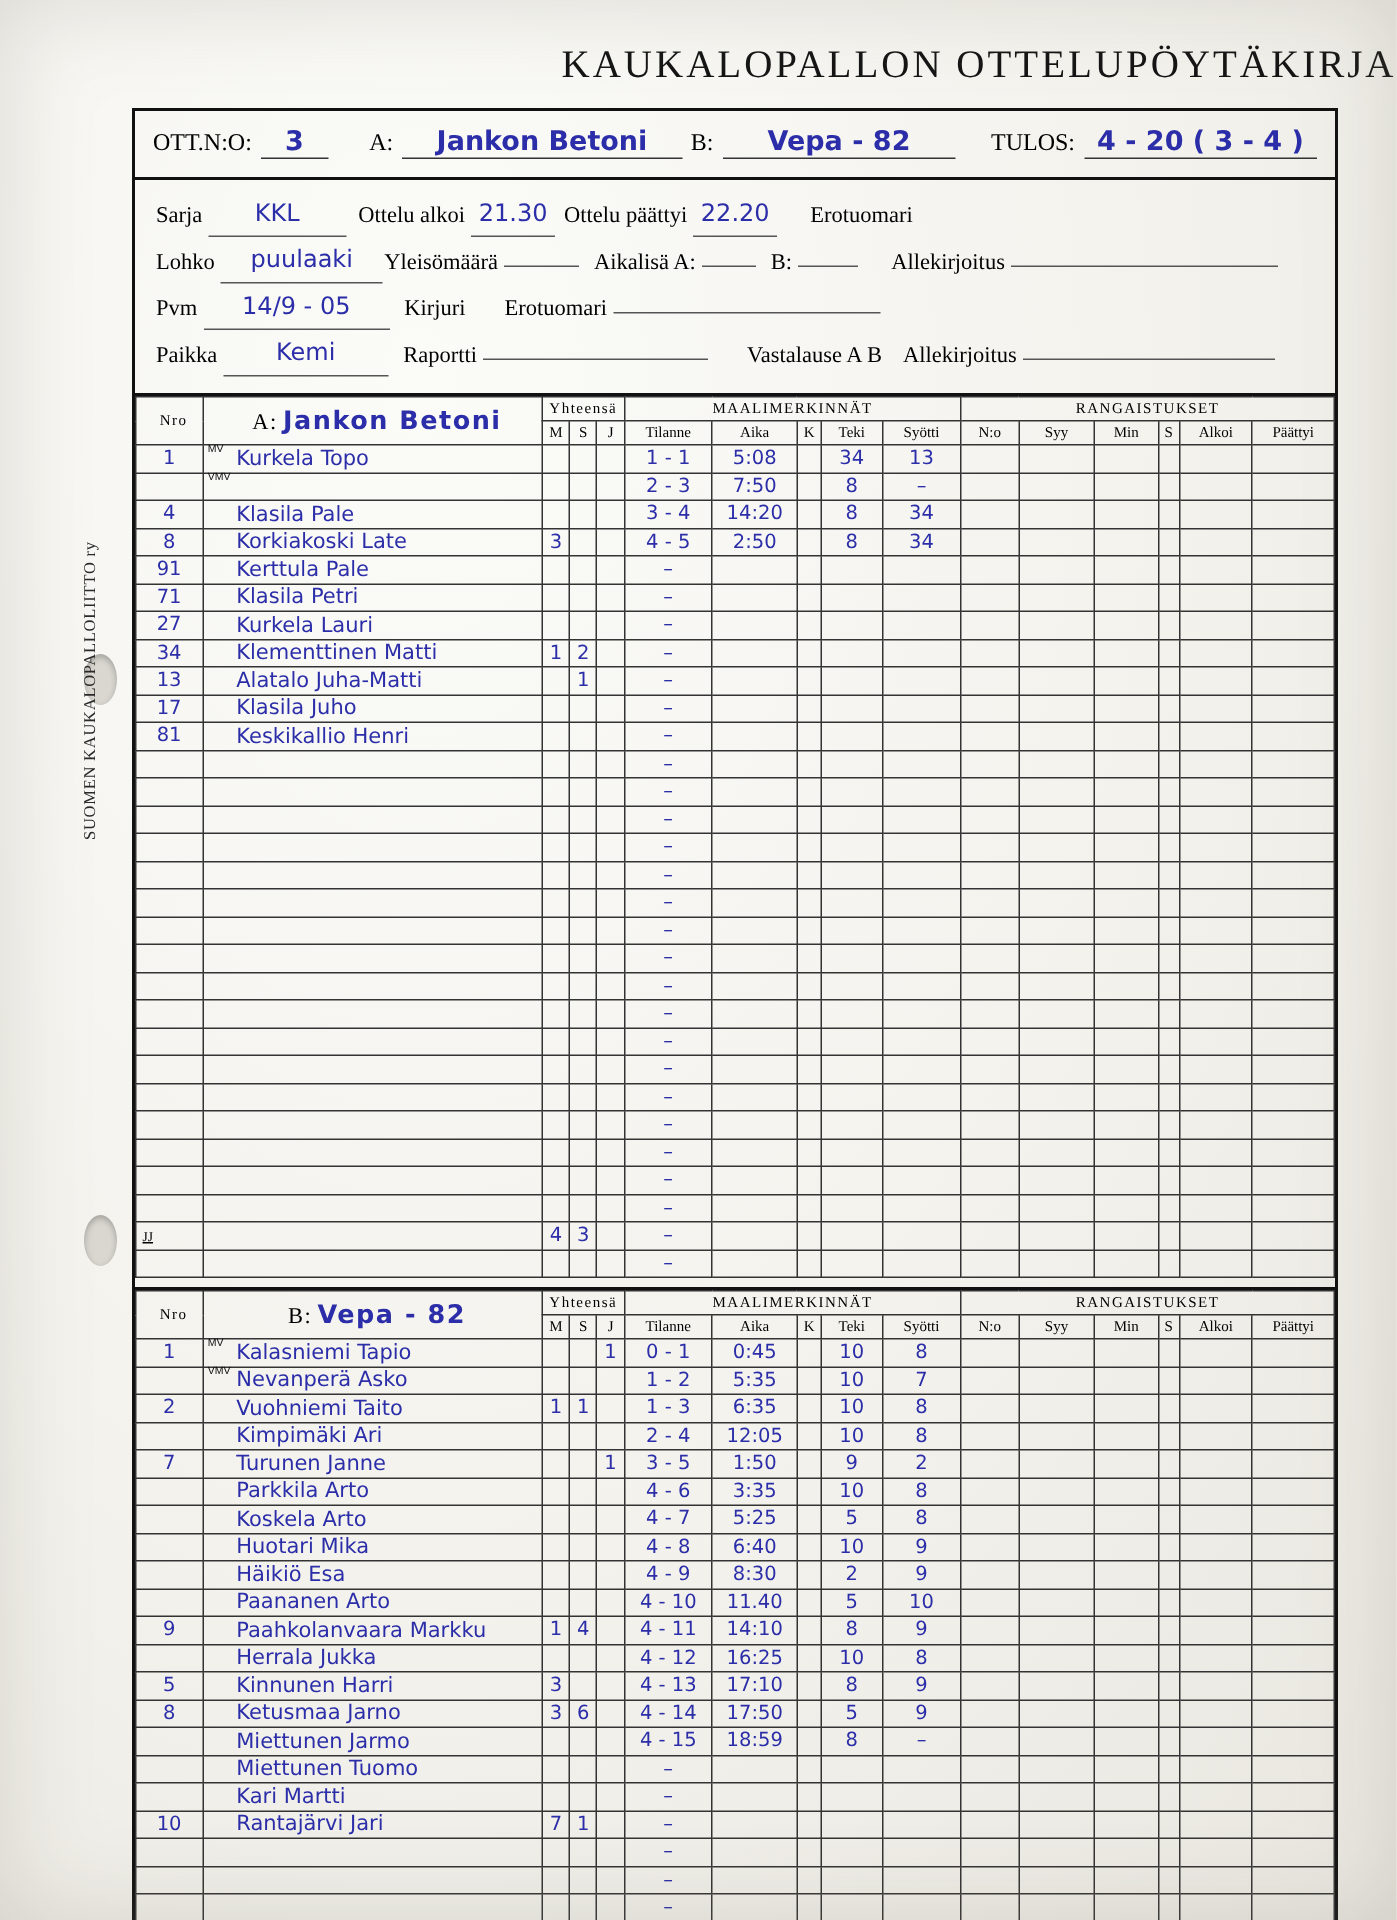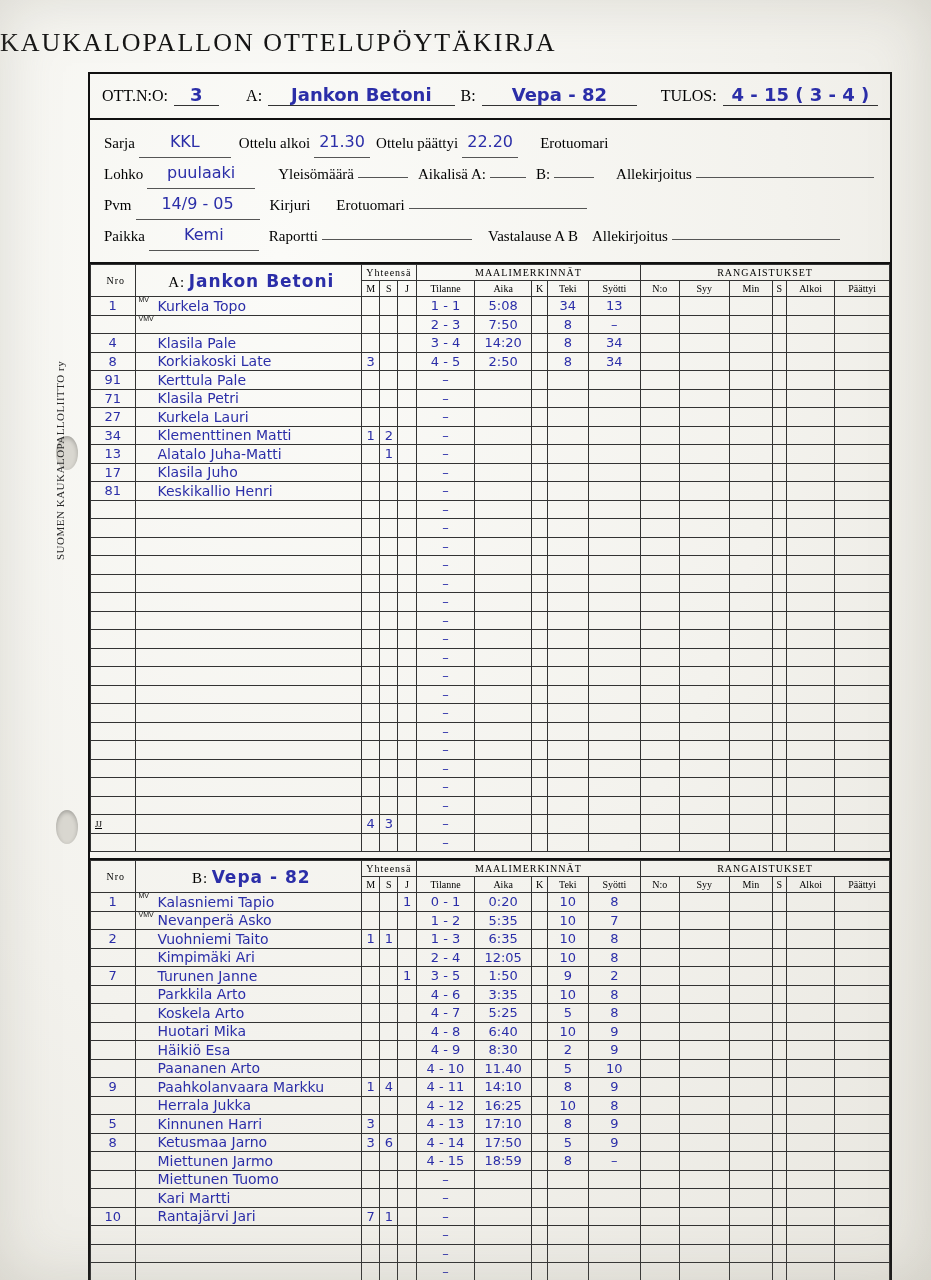--- a/index.html
+++ b/index.html
@@ -27,21 +27,21 @@
   .hole.h1{top:436px;}
   .hole.h2{top:810px;}
 
   .vertical-label{
     position:absolute;left:54px;top:560px;
     transform:rotate(-90deg);transform-origin:left top;
     font-size:11px;letter-spacing:.5px;color:#2a2a2a;white-space:nowrap;
   }
 
   h1.title{
-    position:absolute;top:28px;left:0;width:931px;text-align:left;
+    position:absolute;top:28px;left:0;width:931px;text-align:right;
     font-size:26px;letter-spacing:2px;font-weight:normal;margin:0;color:#141414;
   }
 
   .sheet{
     position:absolute;left:88px;top:72px;width:800px;
     border:2px solid #111;
     background:transparent;
   }
 
   
@@ -106,39 +106,39 @@
     <div class="hdr-top">
       <span>OTT.N:O:</span>
       <span class="ul hwb" style="width:46px">3</span>
       <span style="width:16px"></span>
       <span>A:</span>
       <span class="ul hwb" style="width:192px">Jankon Betoni</span>
       <span>B:</span>
       <span class="ul hwb" style="width:160px">Vepa - 82</span>
       <span style="width:12px"></span>
       <span>TULOS:</span>
-      <span class="ul hwb" style="width:160px">4 - 15  ( 3 - 4 )</span>
+      <span class="ul hwb" style="width:160px">4 - 20  ( 3 - 4 )</span>
     </div>
 
     <div class="hdr-info">
 
       <div class="row">
         <span class="lbl">Sarja</span>
         <span class="fill" style="width:92px">KKL</span>
         <span class="lbl" style="margin-left:8px">Ottelu alkoi</span>
         <span class="fill" style="width:56px">21.30</span>
         <span class="lbl" style="margin-left:6px">Ottelu päättyi</span>
         <span class="fill" style="width:56px">22.20</span>
         <span class="lbl" style="margin-left:22px">Erotuomari</span>
       </div>
 
       <div class="row">
         <span class="lbl">Lohko</span>
         <span class="fill" style="width:108px">puulaaki</span>
-        <span class="lbl" style="margin-left:23px">Yleisömäärä</span>
+        <span class="lbl" style="margin-left:1px">Yleisömäärä</span>
         <span class="fill" style="width:50px"></span>
         <span class="lbl" style="margin-left:10px">Aikalisä A:</span>
         <span class="fill" style="width:36px"></span>
         <span class="lbl" style="margin-left:10px">B:</span>
         <span class="fill" style="width:40px"></span>
         <span class="lbl" style="margin-left:22px">Allekirjoitus</span>
         <span class="fill" style="width:178px"></span>
       </div>
 
       <div class="row">
@@ -147,21 +147,21 @@
         <span class="lbl" style="margin-left:10px">Kirjuri</span>
         <span class="lbl" style="margin-left:22px">Erotuomari</span>
         <span class="fill" style="width:178px"></span>
       </div>
 
       <div class="row">
         <span class="lbl">Paikka</span>
         <span class="fill" style="width:110px">Kemi</span>
         <span class="lbl" style="margin-left:10px">Raportti</span>
         <span class="fill" style="width:150px"></span>
-        <span class="lbl" style="margin-left:16px">Vastalause  A  B</span>
+        <span class="lbl" style="margin-left:26px">Vastalause  A  B</span>
         <span class="lbl" style="margin-left:10px">Allekirjoitus</span>
         <span class="fill" style="width:168px"></span>
       </div>
     </div>
 
     <div class="tbl-wrap">
       <table>
         <colgroup>
           <col style="width:44px">
             <col style="width:224px">
@@ -794,21 +794,21 @@
               <td>Alkoi</td>
               <td>Päättyi</td>
             </tr>
             <tr class="pl">
               <td class="pnum">1</td>
               <td class="pname"><span class="mv">MV</span>Kalasniemi Tapio</td>
               <td class="cellhw"></td>
               <td class="cellhw"></td>
               <td class="cellhw">1</td>
               <td class="cellhw">0 - 1</td>
-              <td class="cellhw">0:20</td>
+              <td class="cellhw">0:45</td>
               <td class="cellhw"></td>
               <td class="cellhw">10</td>
               <td class="cellhw">8</td>
               <td></td>
               <td></td>
               <td></td>
               <td></td>
               <td></td>
               <td></td>
             </tr>

